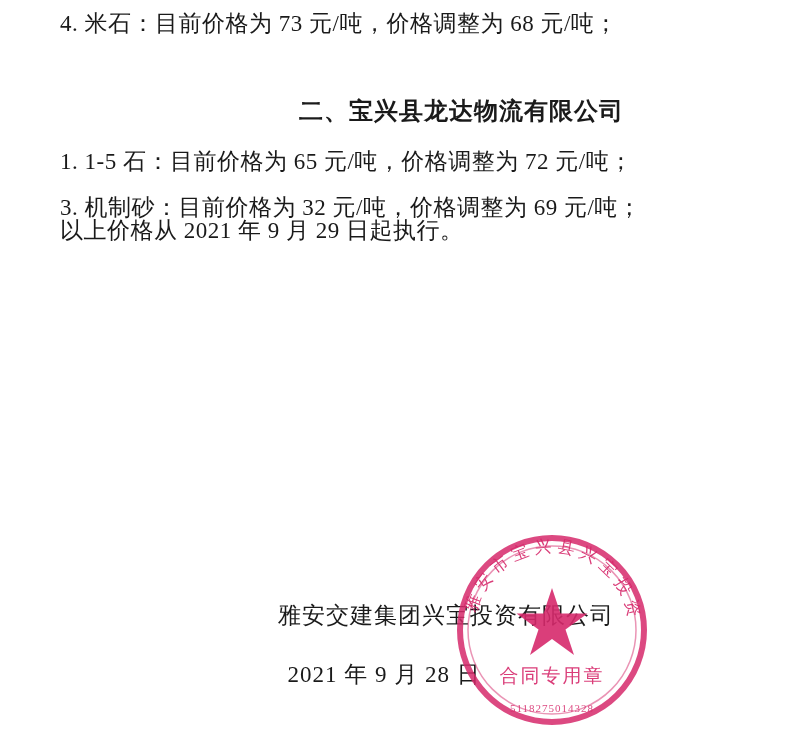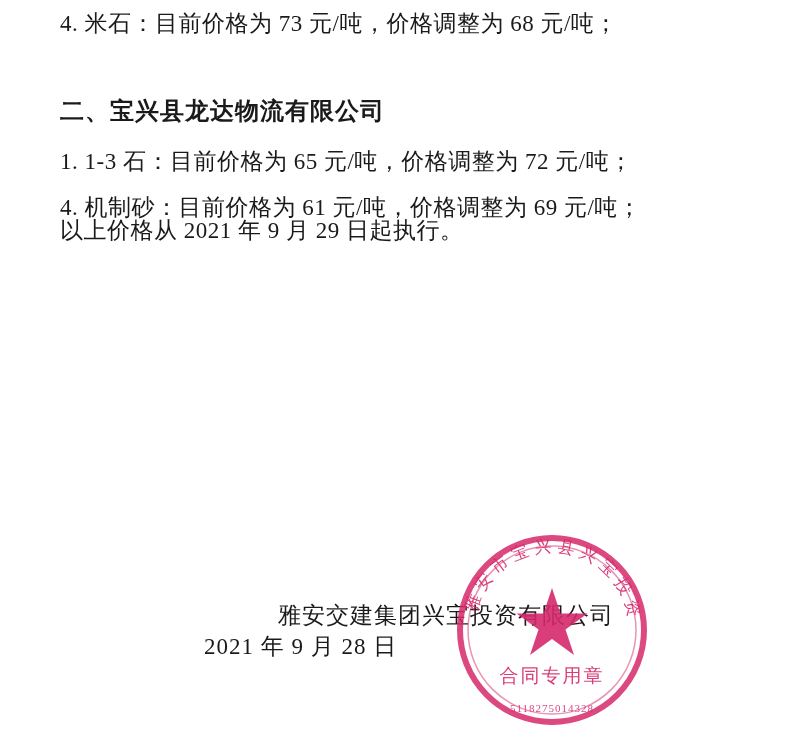--- a/index.html
+++ b/index.html
@@ -29,20 +29,21 @@
     white-space: nowrap;
   }
   .para-top {
     padding-top: 12px;
   }
   .heading {
     font-size: 24px;
     font-weight: bold;
     letter-spacing: 1px;
     white-space: nowrap;
+    text-align: right;
   }
   .spacer-lg {
     height: 60px;
   }
   .item {
     margin-top: 23px;
   }
   .closing {
   }
   
@@ -57,22 +58,23 @@
     font-size: 23px;
     letter-spacing: 1px;
     white-space: nowrap;
     text-align: right;
     padding-right: 10px;
   }
   .sign-date {
     font-size: 23px;
     letter-spacing: 1px;
     white-space: nowrap;
-    text-align: left;
+    text-align: center;
     padding-right: 60px;
+    margin-top: 28px;
   }
   
   .seal {
     position: absolute;
     left: 452px;
     top: 530px;
     width: 200px;
     height: 200px;
     pointer-events: none;
   }
@@ -87,22 +89,22 @@
 <body>
 
 <div class="page">
 
   <div class="line para-top">4. 米石：目前价格为 73 元/吨，价格调整为 68 元/吨；</div>
 
   <div class="spacer-lg"></div>
 
   <div class="heading">二、宝兴县龙达物流有限公司</div>
 
-  <div class="line item">1. 1-3 石：目前价格为 65 元/吨，价格调整为 72 元/吨；</div>
-  <div class="line item">4. 机制砂：目前价格为 61 元/吨，价格调整为 69 元/吨；</div>
+  <div class="line item">1. 1-5 石：目前价格为 65 元/吨，价格调整为 72 元/吨；</div>
+  <div class="line item">3. 机制砂：目前价格为 32 元/吨，价格调整为 69 元/吨；</div>
 
   <div class="line closing">以上价格从 2021 年 9 月 29 日起执行。</div>
 
   <div class="sign-block">
     <div class="sign-line">雅安交建集团兴宝投资有限公司</div>
     <div class="sign-date">2021 年 9 月 28 日</div>
   </div>
 
   <div class="seal">
     <svg width="200" height="200" viewBox="0 0 200 200" aria-hidden="true">

